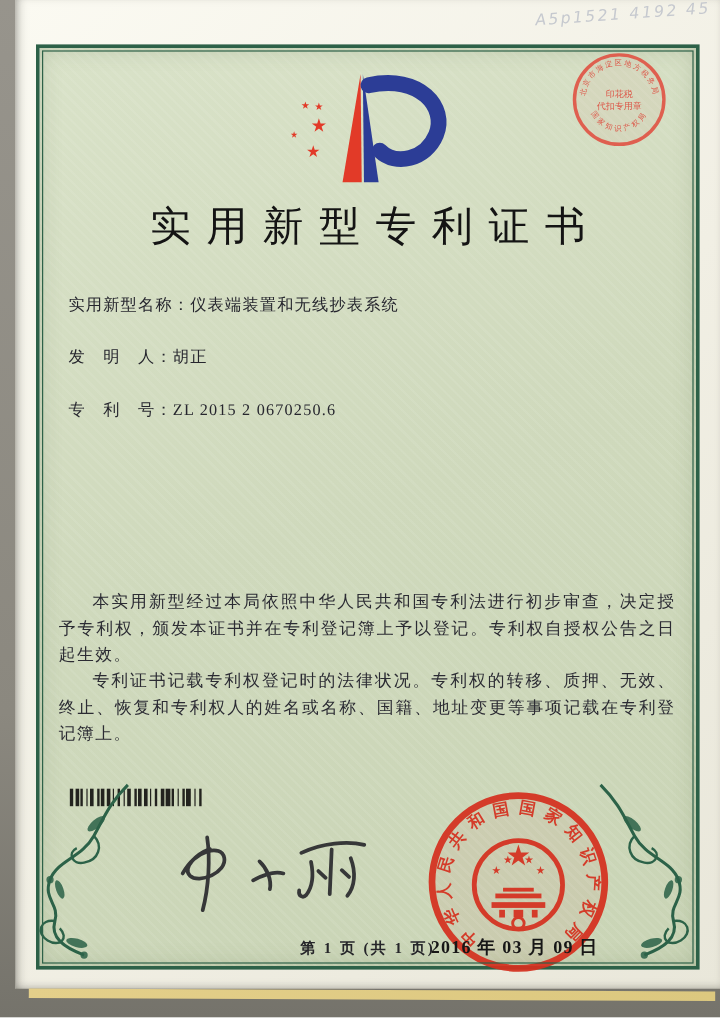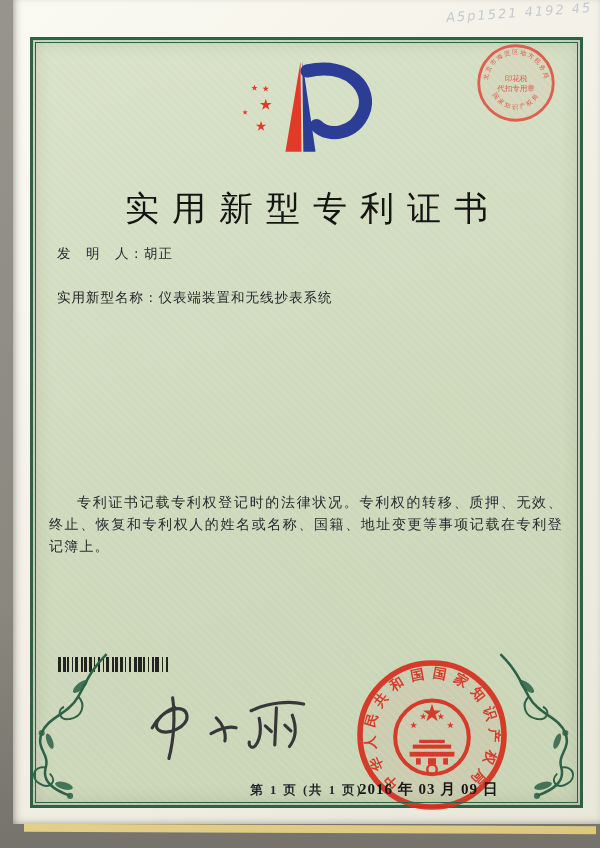--- a/index.html
+++ b/index.html
@@ -15,21 +15,21 @@
     border:3px solid #2d6148;
     background:
       repeating-linear-gradient(45deg,rgba(255,255,255,.07) 0 2px,rgba(0,0,0,0) 2px 6px),
       linear-gradient(160deg,#d9e2c8 0%,#cfd9bc 50%,#c9d4b5 100%);
     box-shadow:inset 0 0 18px rgba(90,110,80,.25);}
   .frame::after{content:"";position:absolute;inset:2px;border:1px solid #2d6148;pointer-events:none;}
   .abs{position:absolute;}
   .cert-no{left:16px;top:28px;font-size:13.5px;letter-spacing:4px;color:#76857b;}
   .logo{left:195px;top:16px;}
   .title{left:0;right:0;top:126px;text-align:center;font-size:34px;color:#141414;
-    letter-spacing:13px;text-indent:13px;font-weight:500;margin-top:20px;}
+    letter-spacing:13px;text-indent:13px;font-weight:500;}
   .fields{left:24px;right:20px;top:205px;font-size:13.5px;color:#26262e;letter-spacing:1px;}
   .field{height:44px;}
   .field .lbl{font-weight:500;}
   .body-text{left:16px;right:17px;top:452px;font-size:14px;line-height:22px;
     color:#2b2b33;letter-spacing:1.2px;text-align:justify;}
   .body-text p{margin:0;text-indent:2em;}
   .barcode{left:25px;top:617px;width:182px;height:15px;font-size:0;white-space:nowrap;overflow:hidden;}
   .barcode i{display:inline-block;height:15px;}
   .officer{left:28px;top:668px;font-family:"Liberation Sans","DejaVu Sans",sans-serif;
     font-weight:700;font-size:15px;letter-spacing:4px;color:#242424;}
@@ -73,28 +73,32 @@
       </g>
       <path d="M77,6 L61,102 L78,102 Z" fill="#e23a28"></path>
       <path d="M79,6 L80,102 L93,102 Z" fill="#2c3d96"></path>
       <path d="M84,16 C130,6 154,36 144,60 C135,82 108,88 94,74" fill="none" stroke="#2c3d96" stroke-width="14" stroke-linecap="round"></path>
     </svg>
 
     <div class="abs title">实用新型专利证书</div>
 
     <div class="abs fields">
       <div class="field">
+        <span class="lbl">实用新型名称：</span><span>仪表端装置和无线抄表系统</span>
+      </div>
+      <div class="field">
         <span class="lbl">发　明　人：</span><span>胡正</span>
       </div>
       <div class="field">
-        <span class="lbl">实用新型名称：</span><span>仪表端装置和无线抄表系统</span>
+        <span class="lbl">专　利　号：</span><span>ZL 2015 2 0670250.6</span>
       </div>
     </div>
 
     <div class="abs body-text">
+      <p>本实用新型经过本局依照中华人民共和国专利法进行初步审查，决定授予专利权，颁发本证书并在专利登记簿上予以登记。专利权自授权公告之日起生效。</p>
       <p>专利证书记载专利权登记时的法律状况。专利权的转移、质押、无效、终止、恢复和专利权人的姓名或名称、国籍、地址变更等事项记载在专利登记簿上。</p>
     </div>
 
     <div class="abs barcode" id="barcode"><i style="width: 3.1px; background: rgb(35, 35, 31);"></i><i style="width: 1.55px; background: transparent;"></i><i style="width: 3.1px; background: rgb(35, 35, 31);"></i><i style="width: 1.55px; background: transparent;"></i><i style="width: 1.55px; background: rgb(35, 35, 31);"></i><i style="width: 3.1px; background: transparent;"></i><i style="width: 1.55px; background: rgb(35, 35, 31);"></i><i style="width: 1.55px; background: transparent;"></i><i style="width: 3.1px; background: rgb(35, 35, 31);"></i><i style="width: 3.1px; background: transparent;"></i><i style="width: 1.55px; background: rgb(35, 35, 31);"></i><i style="width: 1.55px; background: transparent;"></i><i style="width: 3.1px; background: rgb(35, 35, 31);"></i><i style="width: 1.55px; background: transparent;"></i><i style="width: 3.1px; background: rgb(35, 35, 31);"></i><i style="width: 1.55px; background: transparent;"></i><i style="width: 1.55px; background: rgb(35, 35, 31);"></i><i style="width: 3.1px; background: transparent;"></i><i style="width: 1.55px; background: rgb(35, 35, 31);"></i><i style="width: 3.1px; background: transparent;"></i><i style="width: 1.55px; background: rgb(35, 35, 31);"></i><i style="width: 1.55px; background: transparent;"></i><i style="width: 3.1px; background: rgb(35, 35, 31);"></i><i style="width: 3.1px; background: transparent;"></i><i style="width: 1.55px; background: rgb(35, 35, 31);"></i><i style="width: 1.55px; background: transparent;"></i><i style="width: 3.1px; background: rgb(35, 35, 31);"></i><i style="width: 1.55px; background: transparent;"></i><i style="width: 3.1px; background: rgb(35, 35, 31);"></i><i style="width: 1.55px; background: transparent;"></i><i style="width: 1.55px; background: rgb(35, 35, 31);"></i><i style="width: 3.1px; background: transparent;"></i><i style="width: 1.55px; background: rgb(35, 35, 31);"></i><i style="width: 3.1px; background: transparent;"></i><i style="width: 3.1px; background: rgb(35, 35, 31);"></i><i style="width: 1.55px; background: transparent;"></i><i style="width: 3.1px; background: rgb(35, 35, 31);"></i><i style="width: 1.55px; background: transparent;"></i><i style="width: 1.55px; background: rgb(35, 35, 31);"></i><i style="width: 3.1px; background: transparent;"></i><i style="width: 1.55px; background: rgb(35, 35, 31);"></i><i style="width: 3.1px; background: transparent;"></i><i style="width: 1.55px; background: rgb(35, 35, 31);"></i><i style="width: 1.55px; background: transparent;"></i><i style="width: 3.1px; background: rgb(35, 35, 31);"></i><i style="width: 3.1px; background: transparent;"></i><i style="width: 1.55px; background: rgb(35, 35, 31);"></i><i style="width: 3.1px; background: transparent;"></i><i style="width: 1.55px; background: rgb(35, 35, 31);"></i></div>
 
 
     <svg class="abs signature" width="195" height="90" viewBox="0 0 200 92">
       <g fill="none" stroke="#26262b" stroke-width="3.2" stroke-linecap="round" opacity=".9">
         <path d="M22,38 C34,18 56,14 58,26 C60,38 36,48 28,40 C22,33 34,22 46,18"></path>
         <path d="M44,8 C46,26 44,50 38,70"></path>

